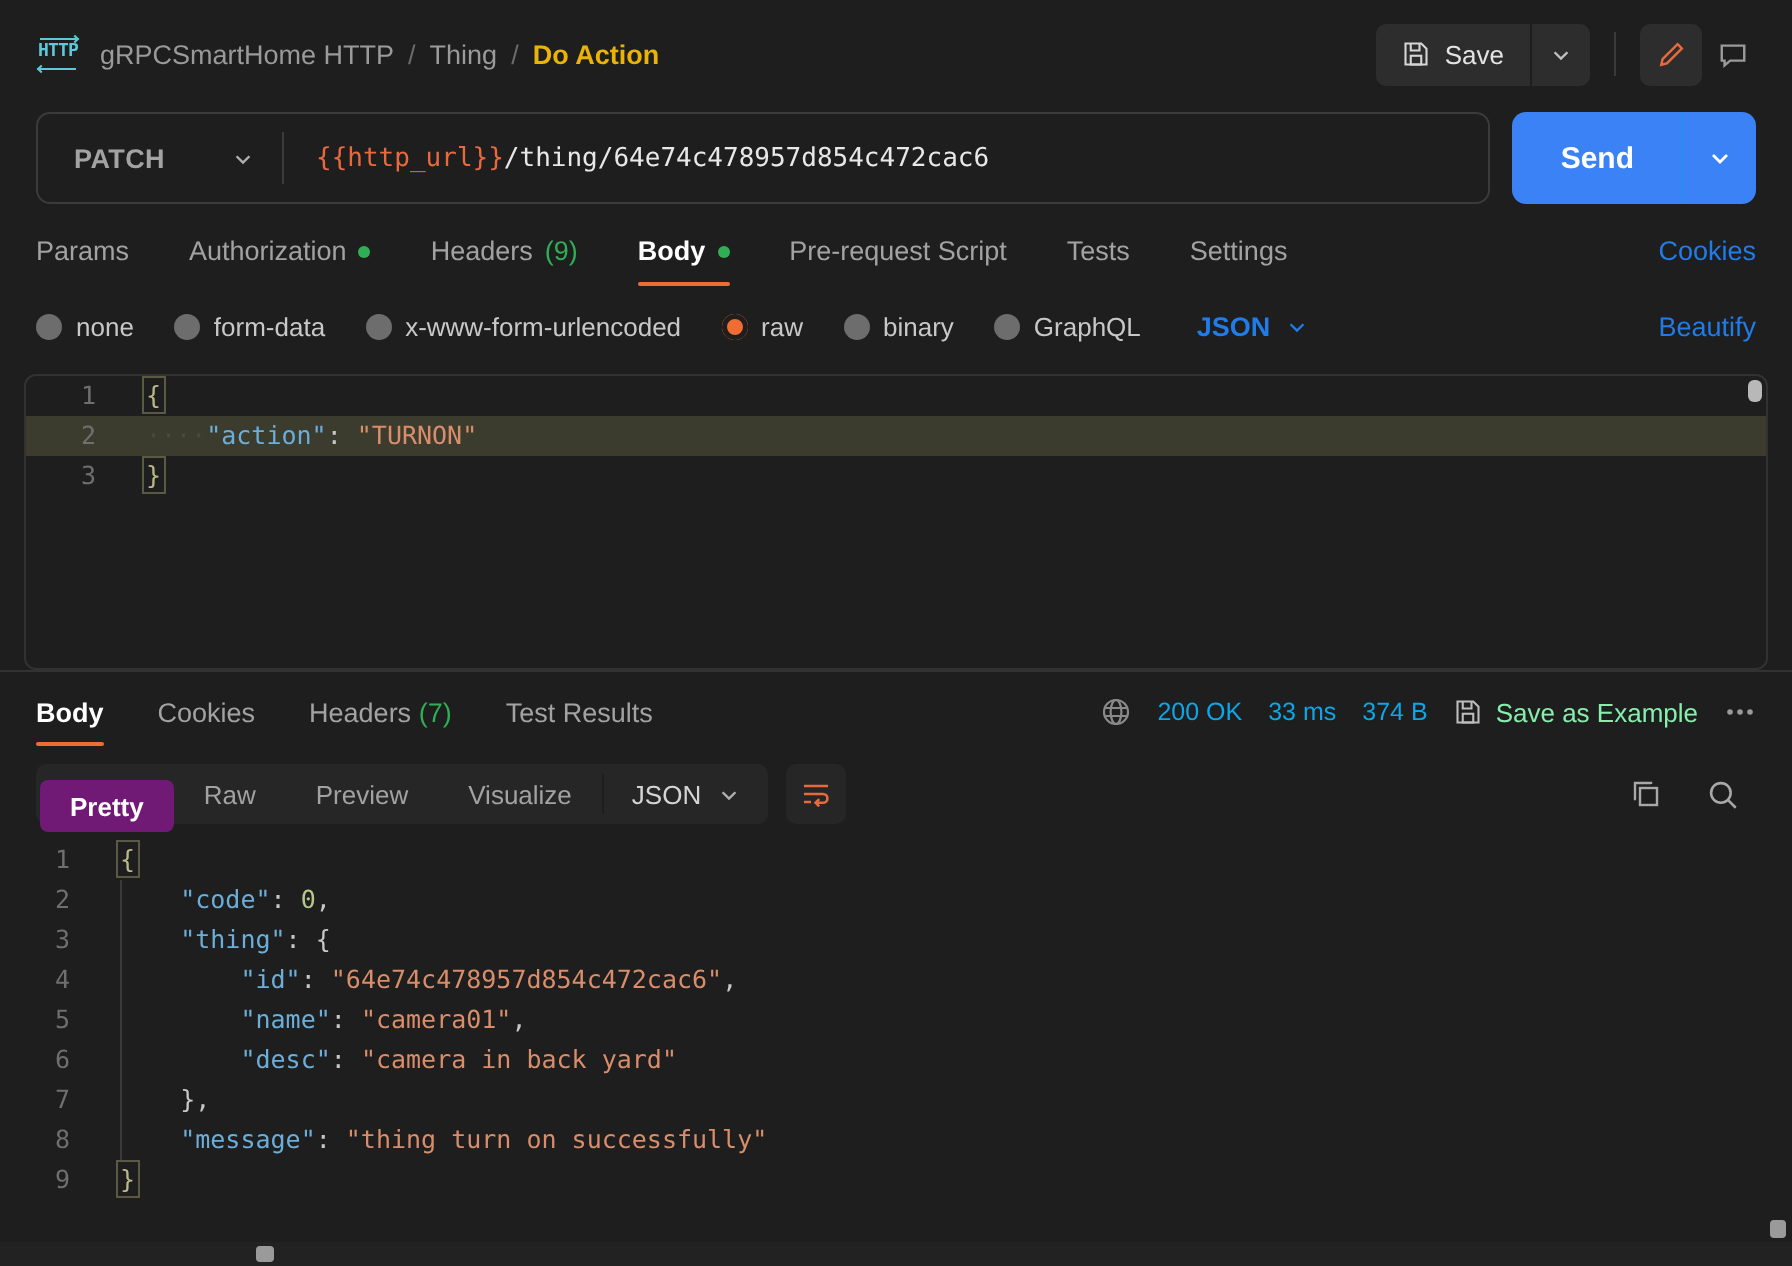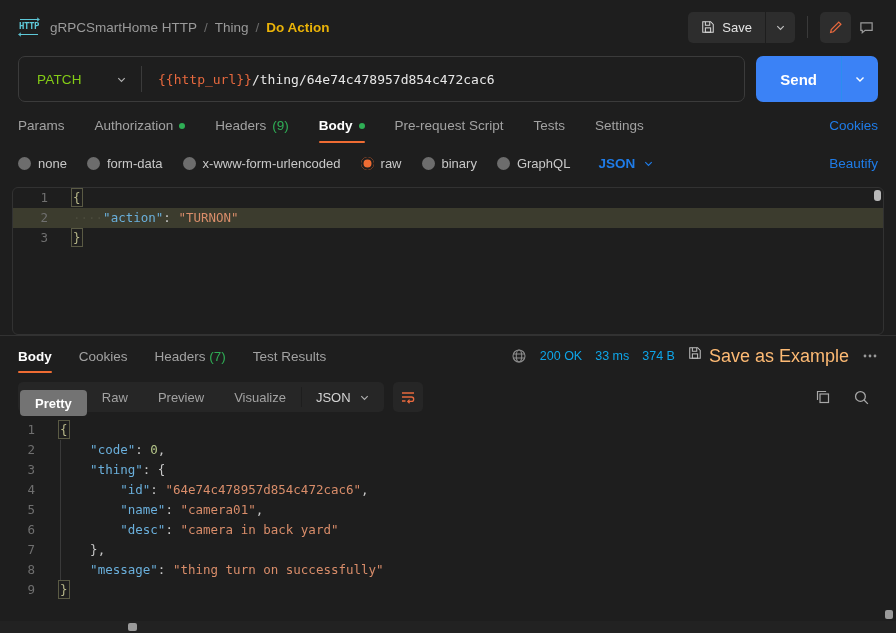--- a/index.html
+++ b/index.html
@@ -35,21 +35,21 @@
   .save-div { width: 1px; background: #1e1e1e; }
   .save-caret { display: flex; align-items: center; justify-content: center; width: 29px; }
   .vsep { width: 1px; height: 22px; background: #3a3a3a; margin: 0 12px; }
   .icon-sq { width: 31px; height: 31px; border-radius: 5px; display: flex; align-items: center; justify-content: center; }
   .icon-sq.on { background: #2d2d2d; }
 
   
   .urlrow { display: flex; align-items: center; padding: 0 18px; gap: 11px; flex: 0 0 auto; margin-top: 2px; }
   .urlbox { flex: 1; height: 46px; border: 1px solid #3b3b3b; border-radius: 7px; background: #1e1e1e; display: flex; align-items: center; }
   .method { width: 122px; display: flex; align-items: center; justify-content: space-between; padding: 0 14px 0 18px; }
-  .method-txt { font-size: 13.5px; font-weight: 400; color: #84cc16; letter-spacing: 0.2px; }
+  .method-txt { font-size: 13.5px; font-weight: 700; color: #a3a3a3; letter-spacing: 0.2px; }
   .mdiv { width: 1px; height: 26px; background: #3b3b3b; }
   .url { flex: 1; padding: 0 16px; font-family: "DejaVu Sans Mono", monospace; font-size: 13px; white-space: nowrap; overflow: hidden; }
   .var { color: #e8693e; }
   .urlpath { color: #e8e8e8; }
   .send-group { display: flex; align-items: stretch; height: 46px; background: #3b82f6; border-radius: 7px; overflow: hidden; }
   .send-btn { display: flex; align-items: center; padding: 0 24px; font-size: 15px; font-weight: 700; color: #fff; }
   .send-div { width: 1px; background: #2a8ef0; }
   .send-caret { width: 36px; display: flex; align-items: center; justify-content: center; }
 
   
@@ -89,26 +89,26 @@
   .scrollbar-v { position: absolute; right: 2px; top: 2px; width: 7px; height: 11px; background: #b8b8b8; border-radius: 3px; }
 
   
   .divider { height: 1px; background: #323232; margin-top: auto; flex: 0 0 auto; }
   .resp-head { display: flex; align-items: center; padding: 0 18px; height: 40px; flex: 0 0 auto; position: relative; }
   .resptab { position: relative; font-size: 13.5px; color: #a2a2a2; margin-right: 27px; padding-bottom: 9px; padding-top: 9px; }
   .resptab.active { color: #ffffff; font-weight: 700; }
   .resptab .ul { position: absolute; left: 0; right: 0; bottom: 0; height: 2px; background: #ef6c33; border-radius: 1px; }
   .stats { margin-left: auto; display: flex; align-items: center; gap: 13px; font-size: 12.5px; }
   .ok { color: #0ea5e9; }
-  .sae { display: flex; gap: 7px; color: #fdba74; font-size: 18px; }
+  .sae { display: flex; align-items: center; gap: 7px; color: #86efac; font-size: 13px; }
 
   .resp-tools { display: flex; align-items: center; padding: 0 18px; height: 42px; gap: 0; flex: 0 0 auto; }
   .seg { display: flex; align-items: center; background: #262626; border-radius: 5px; height: 30px; padding: 2px; }
   .segbtn { padding: 0 15px; height: 26px; display: flex; align-items: center; font-size: 13px; color: #a2a2a2; border-radius: 4px; }
-  .segbtn.active { background: #737373; color: #ffffff; font-weight: 700; margin-top: 12px; }
+  .segbtn.active { background: #701a75; color: #ffffff; font-weight: 700; margin-top: 12px; }
   .segsel { display: flex; align-items: center; gap: 8px; padding: 0 12px 0 14px; height: 26px; font-size: 13px; color: #d4d4d4; }
   .segdiv { width: 1px; height: 20px; background: #1e1e1e; }
   .wrapbtn { width: 30px; height: 30px; background: #262626; border-radius: 5px; display: flex; align-items: center; justify-content: center; margin-left: 9px; }
   .resp-tools .right { margin-left: auto; display: flex; align-items: center; gap: 22px; padding-right: 8px; }
 
   .resp-body { flex: 1; overflow: hidden; position: relative; padding-top: 2px; }
   .hscroll { position: absolute; left: 0; right: 0; bottom: 0; height: 12px; background: #222222; }
   .hthumb { position: absolute; left: 128px; top: 2px; width: 9px; height: 8px; background: #9a9a9a; border-radius: 2px; }
   .vthumb-r { position: absolute; right: 3px; bottom: 14px; width: 8px; height: 9px; background: #9a9a9a; border-radius: 2px; }
 

